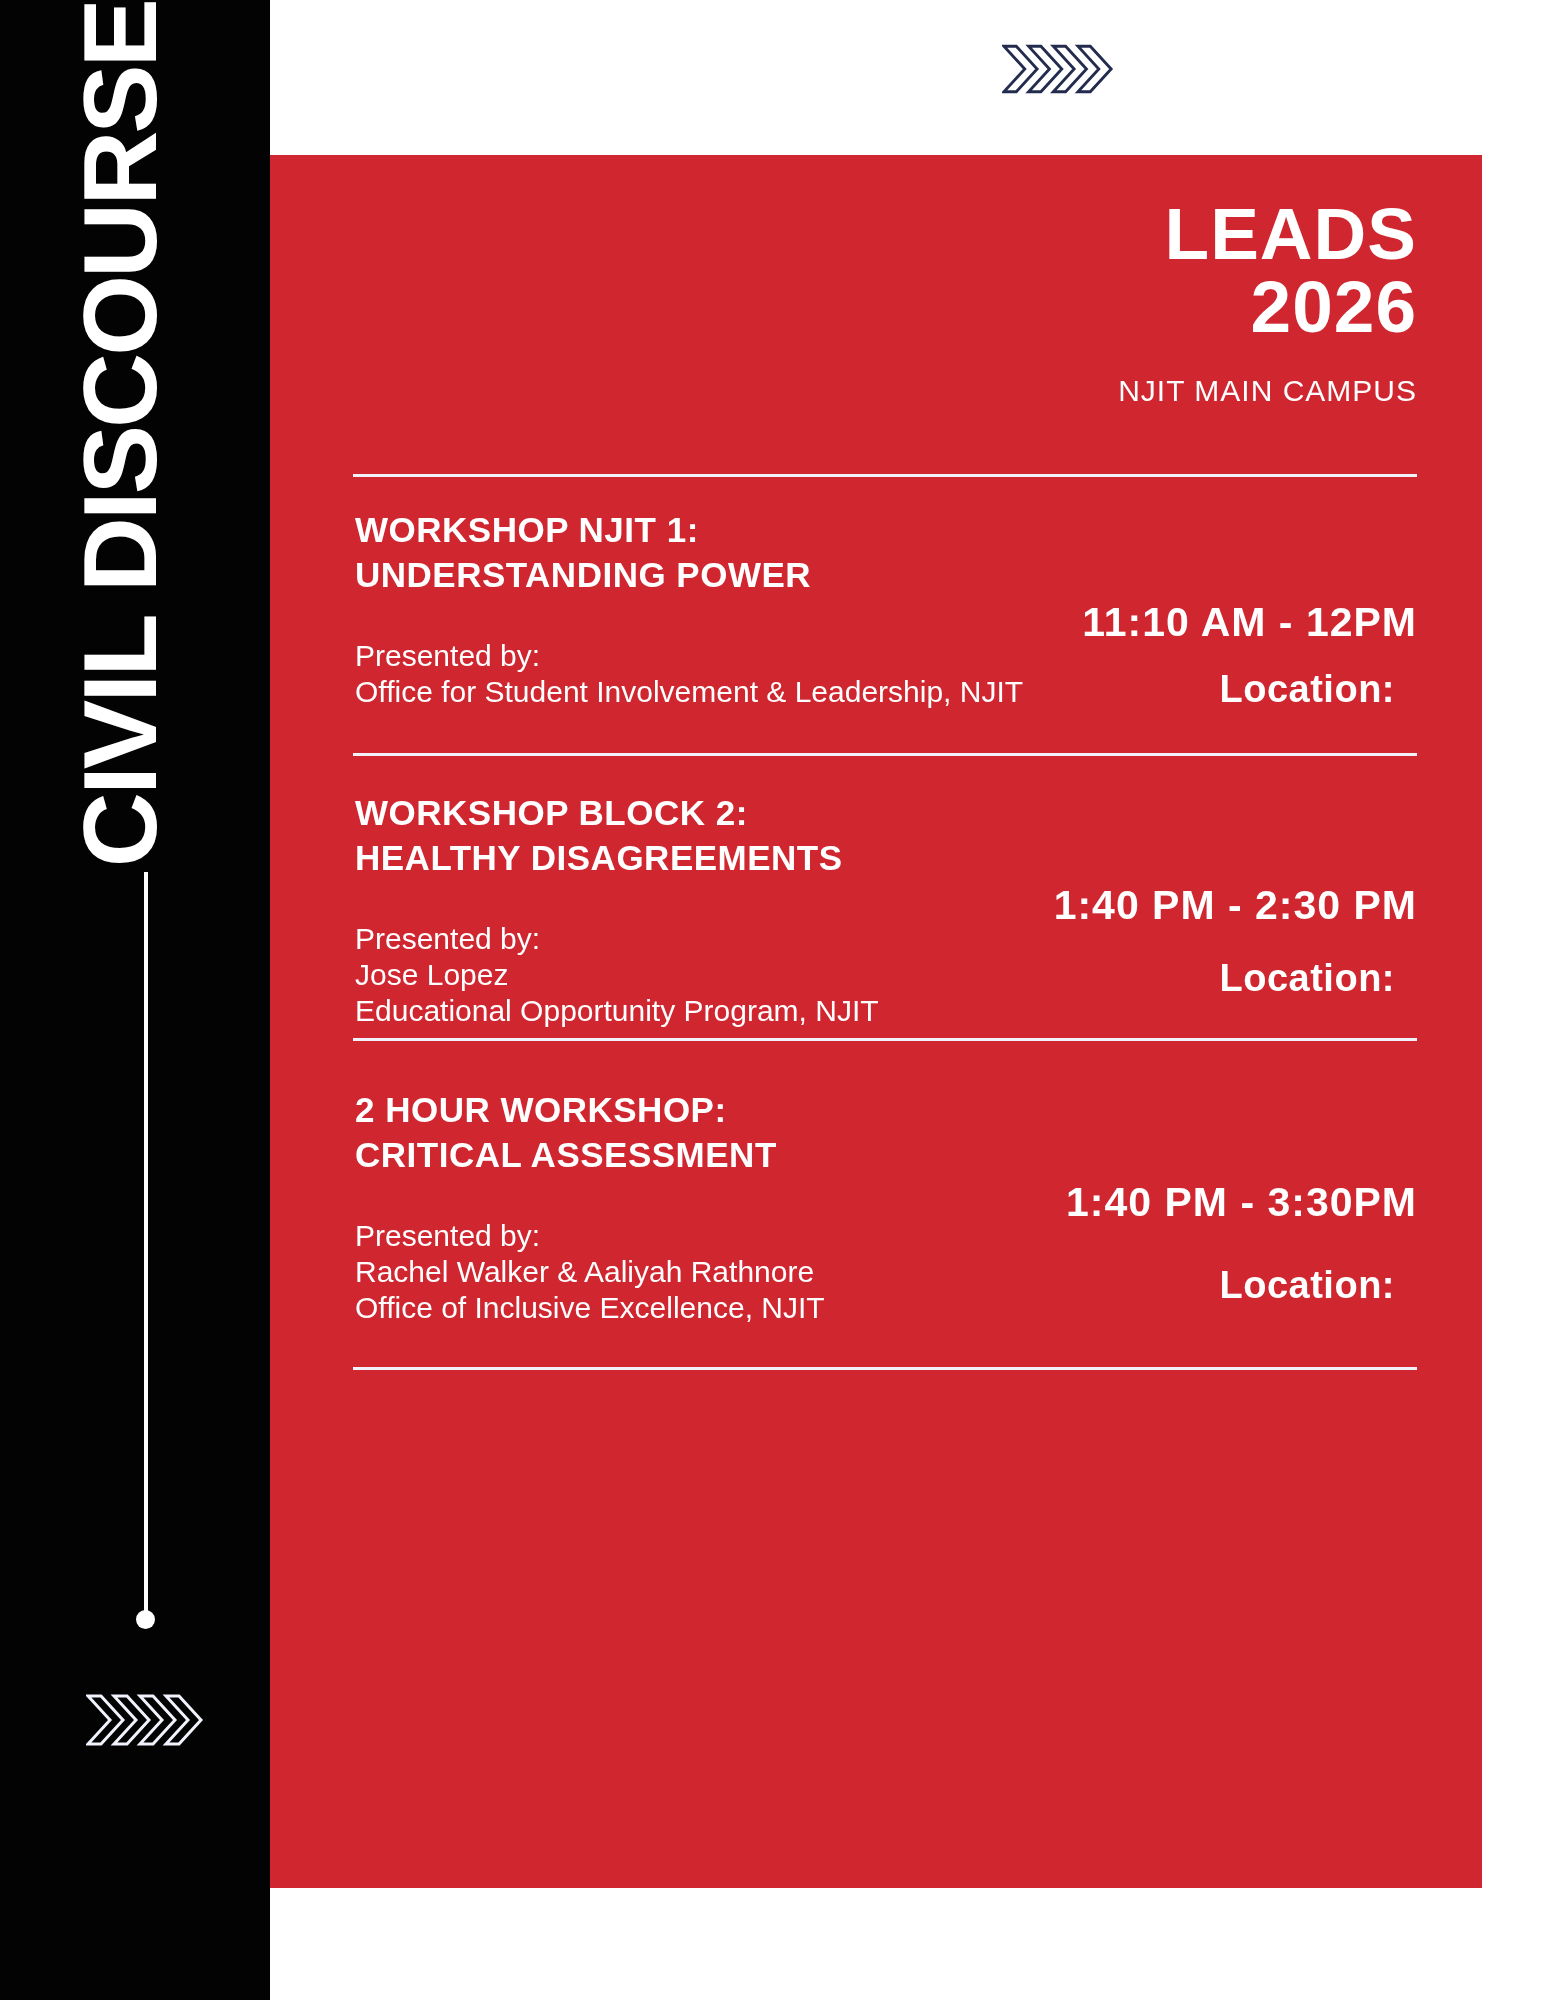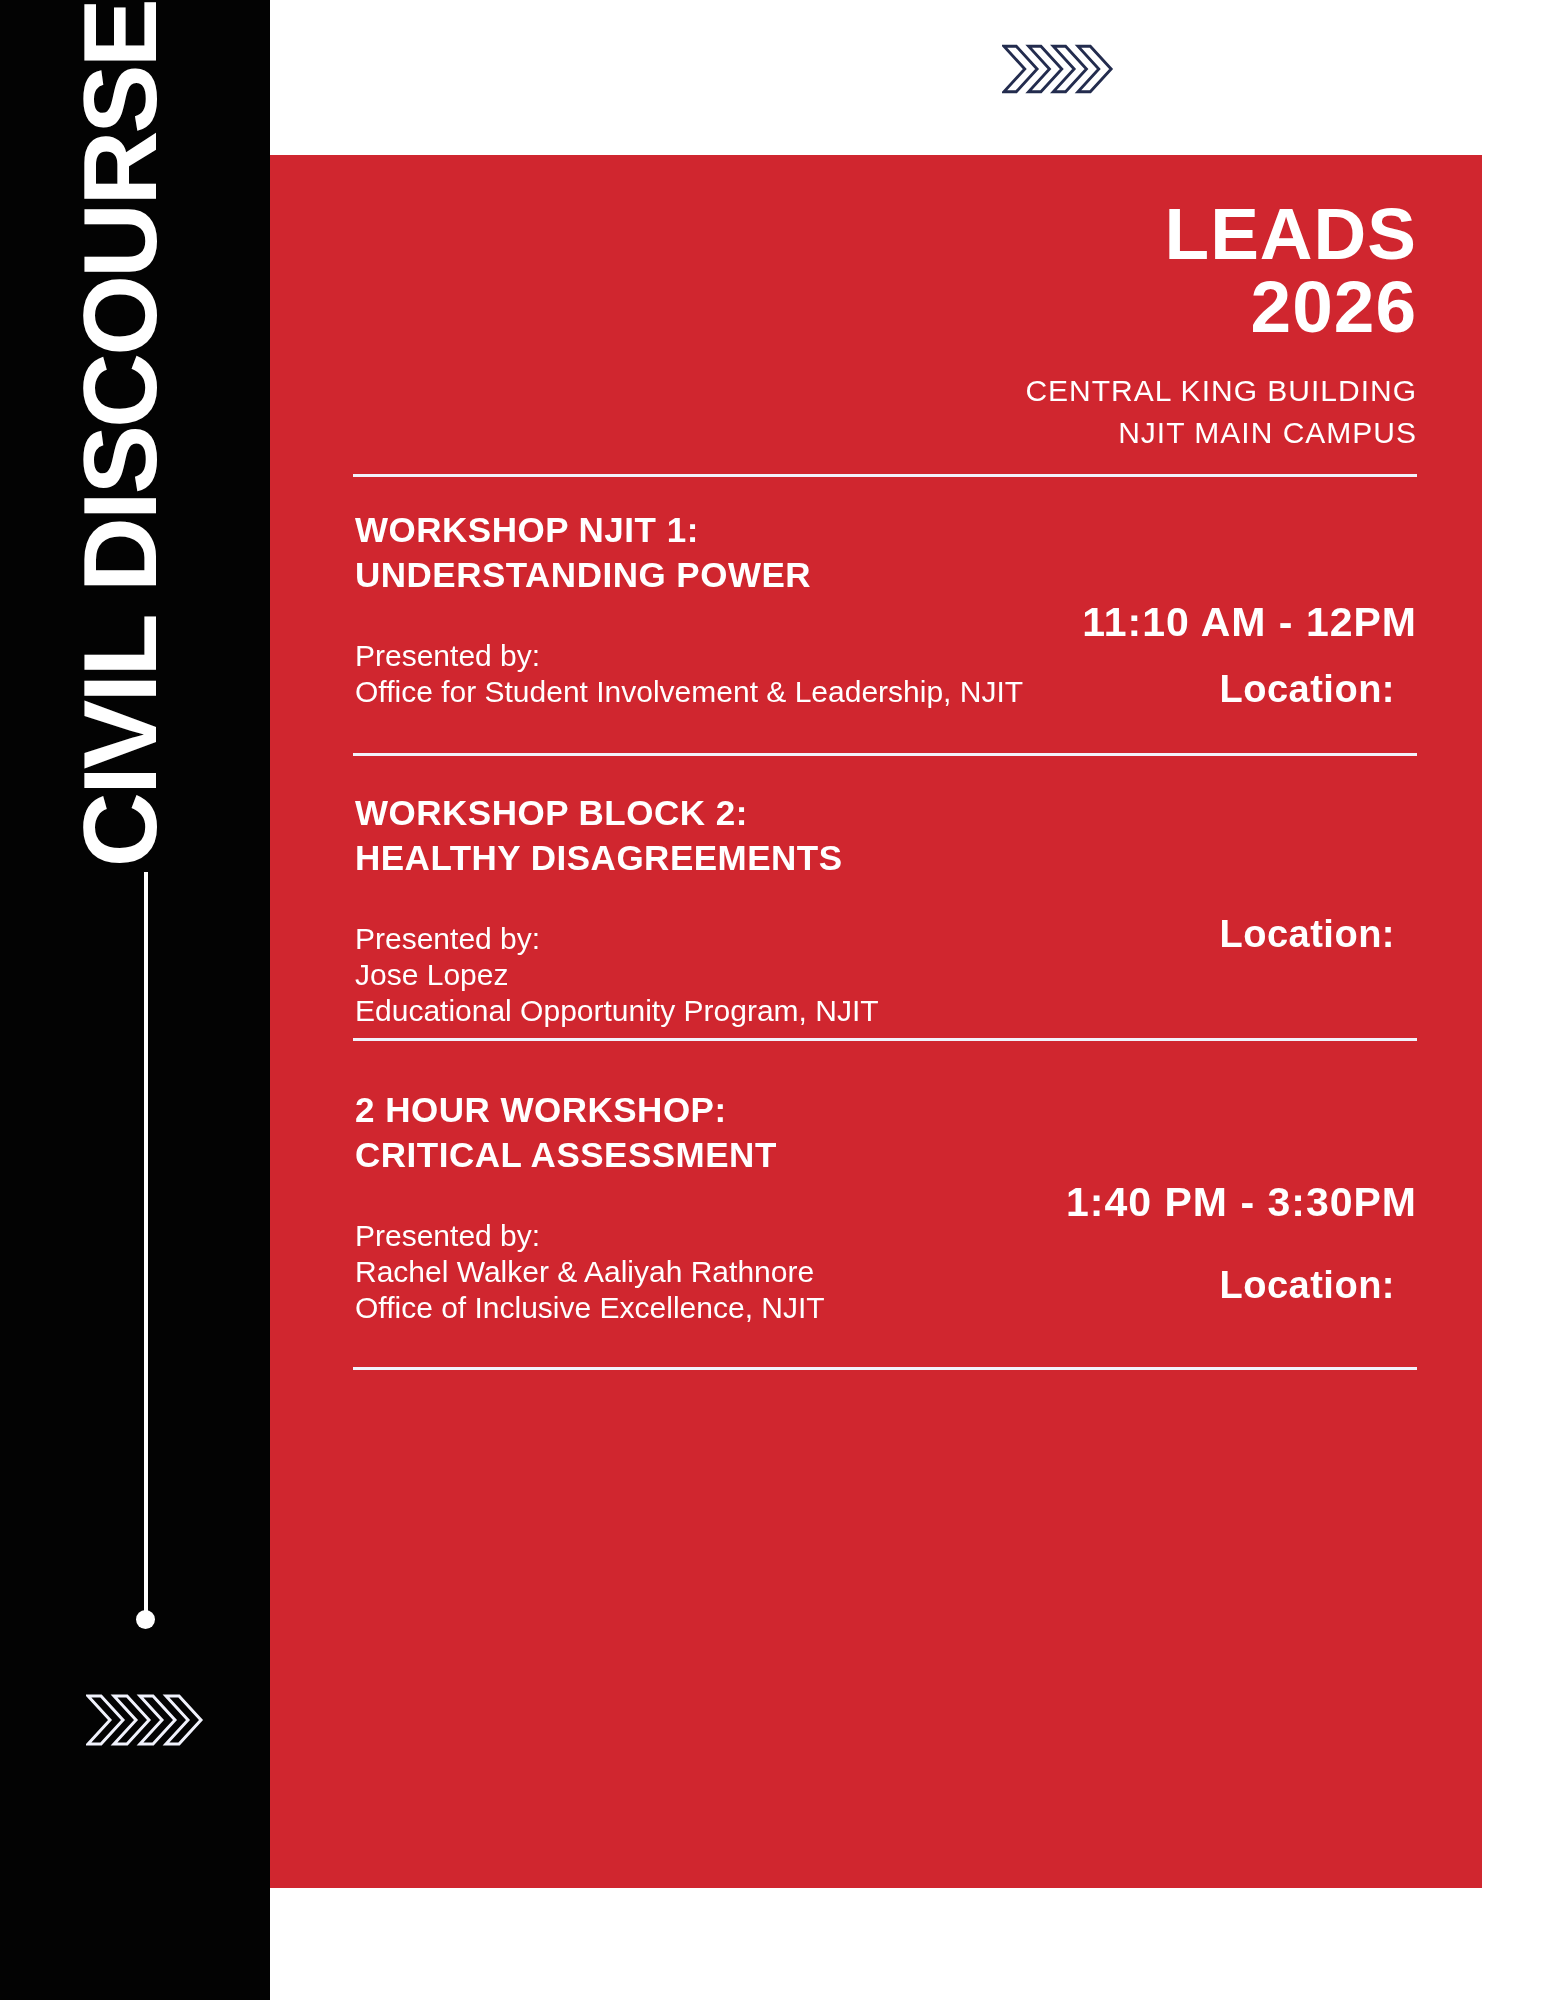--- a/index.html
+++ b/index.html
@@ -112,21 +112,20 @@
   </svg>
 </span>
 
 <div class="red-panel">
 
 
   <div class="title-block">
     <div class="leads-line">LEADS</div>
     <div class="leads-line">2026</div>
     <div class="venue-block">
-      <div>CENTRAL KING BUILDING</div>
       <div>NJIT MAIN CAMPUS</div>
     </div>
   </div>
 
   <div class="divider d1"></div>
   <div class="divider d2"></div>
   <div class="divider d3"></div>
   <div class="divider d4"></div>
 
   <div class="wblock-left wb1">
@@ -145,20 +144,21 @@
   <div class="wblock-left wb2">
     <div class="wtitle">WORKSHOP BLOCK 2:</div>
     <div class="wtitle">HEALTHY DISAGREEMENTS</div>
     <div class="presented">
       <div>Presented by:</div>
       <div>Jose Lopez</div>
       <div>Educational Opportunity Program, NJIT</div>
     </div>
   </div>
   <div class="wblock-right wr2">
+    <div class="wtime">1:40 PM - 2:30 PM</div>
     <div class="wloc">Location:</div>
   </div>
 
   <div class="wblock-left wb3">
     <div class="wtitle">2 HOUR WORKSHOP:</div>
     <div class="wtitle">CRITICAL ASSESSMENT</div>
     <div class="presented">
       <div>Presented by:</div>
       <div>Rachel Walker &amp; Aaliyah Rathnore</div>
       <div>Office of Inclusive Excellence, NJIT</div>

